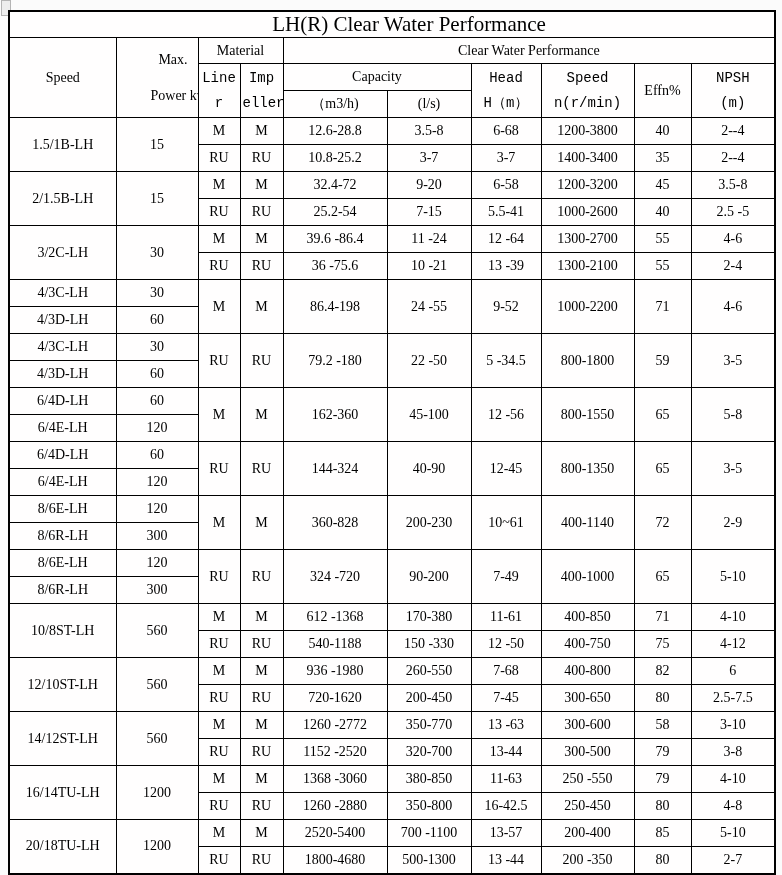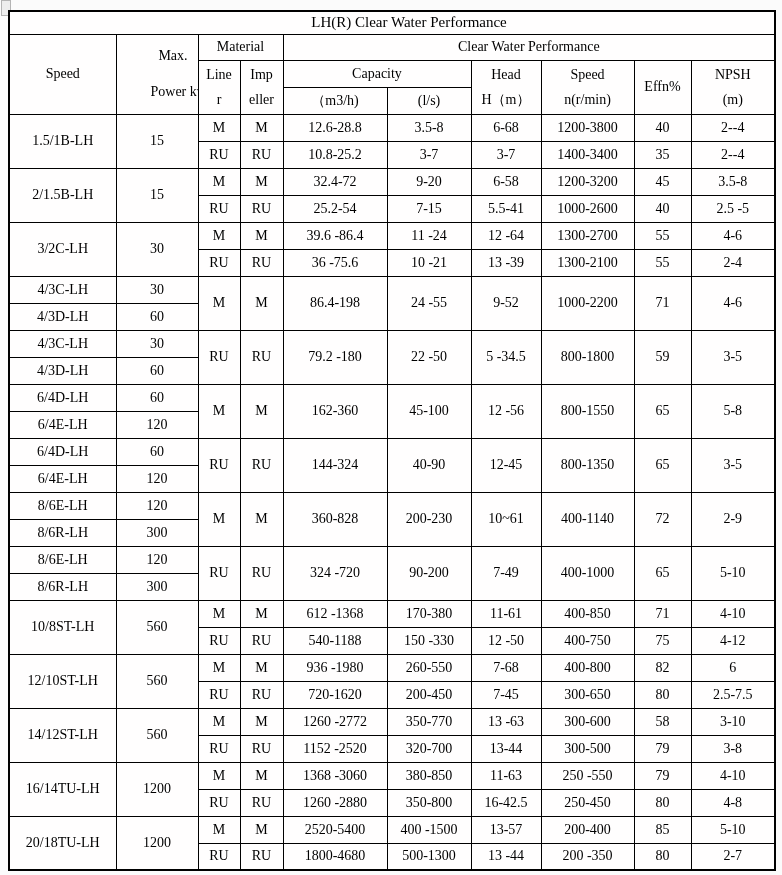--- a/index.html
+++ b/index.html
@@ -37,26 +37,26 @@
     border: 1px solid #000;
     text-align: center;
     vertical-align: middle;
     font-size: 14px;
     padding: 0 2px;
     overflow: hidden;
     white-space: nowrap;
   }
   table.spec { border: 2px solid #000; }
   tr.title-row { height: 23px; }
-  tr.title-row td { font-size: 15px; padding-left: 36px; }
+  tr.title-row td { font-size: 21px; padding-left: 36px; }
   tr.head-a { height: 26px; }
   tr.head-b { height: 27px; }
   tr.head-c { height: 27px; }
   td.hdr { font-size: 13.5px; }
-  td.two-line span { display: block; line-height: 25px; }
+  td.two-line span { display: block; line-height: 25px; font-family: Liberation Mono, monospace; }
   td.power-cell span { display: block; line-height: 36px; margin-left: 32px; }
   tr.body-row { height: 27px; }
 </style>
 </head>
 <body>
 
 <div class="page">
 
   <div class="corner-artifact"></div>
 
@@ -370,21 +370,21 @@
           <td>250-450</td>
           <td>80</td>
           <td>4-8</td>
         </tr>
         <tr class="body-row">
           <td rowspan="2">20/18TU-LH</td>
           <td rowspan="2">1200</td>
           <td>M</td>
           <td>M</td>
           <td>2520-5400</td>
-          <td>400 -1500</td>
+          <td>700 -1100</td>
           <td>13-57</td>
           <td>200-400</td>
           <td>85</td>
           <td>5-10</td>
         </tr>
         <tr class="body-row">
           <td>RU</td>
           <td>RU</td>
           <td>1800-4680</td>
           <td>500-1300</td>

